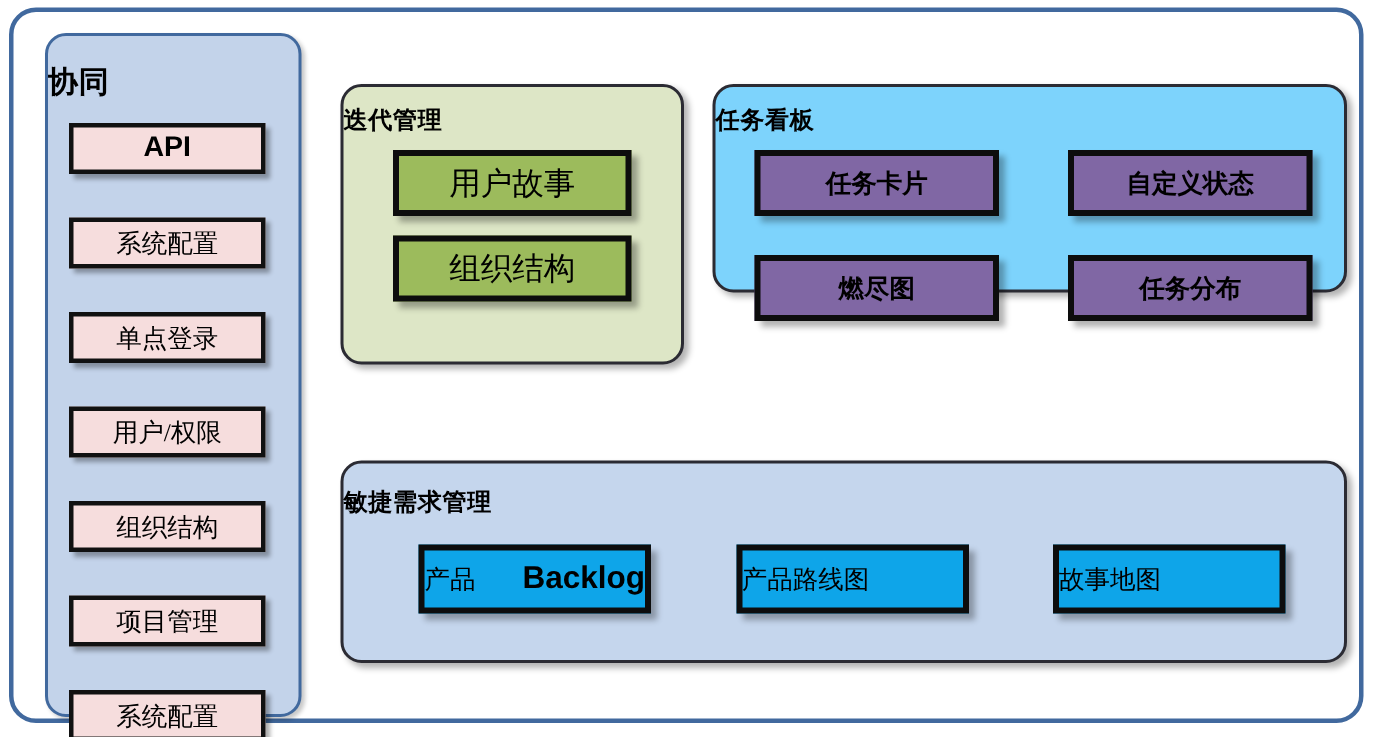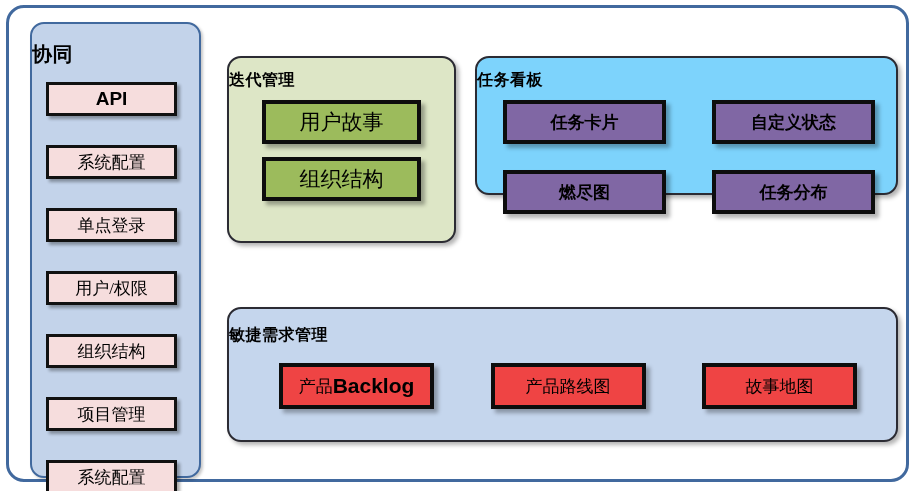--- a/index.html
+++ b/index.html
@@ -190,26 +190,26 @@
     left: 50px;
     top: 54px;
     width: 578px;
     display: flex;
     justify-content: space-between;
   }
   .box-blue {
     box-sizing: border-box;
     width: 155px;
     height: 46px;
-    background: #ef4444;
+    background: #0ea5e9;
     border: 4px solid #0d0d0d;
     box-shadow: 4px 4px 4px rgba(0,0,0,0.30);
     display: flex;
     align-items: center;
-    justify-content: center;
+    justify-content: space-between;
     font-family: "Liberation Serif", serif;
     font-size: 17px;
     color: #000000;
     white-space: nowrap;
   }
   .box-blue .latin-part {
     font-family: "Liberation Sans", sans-serif;
     font-weight: bold;
     font-size: 21px;
   }

